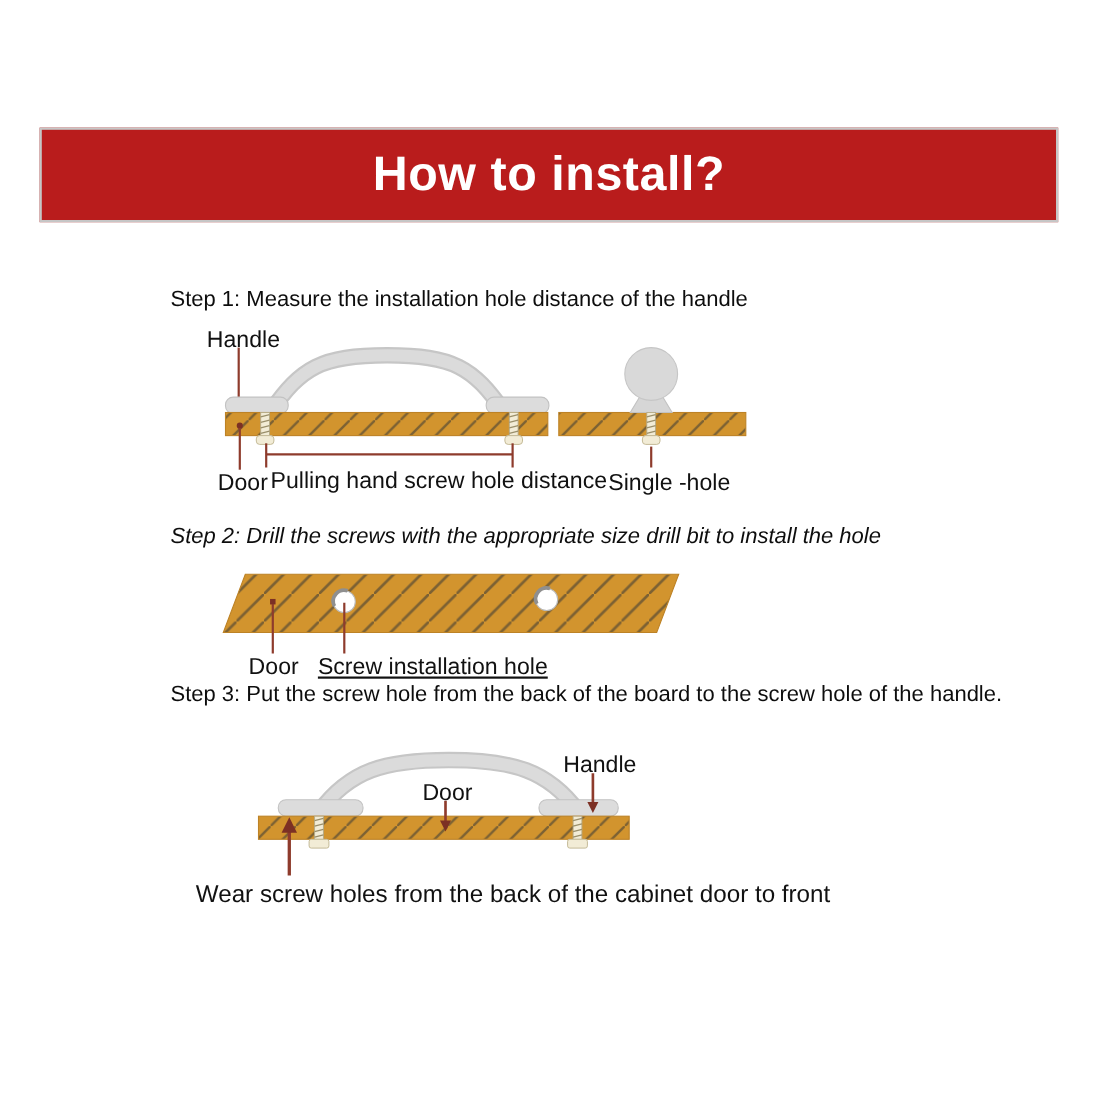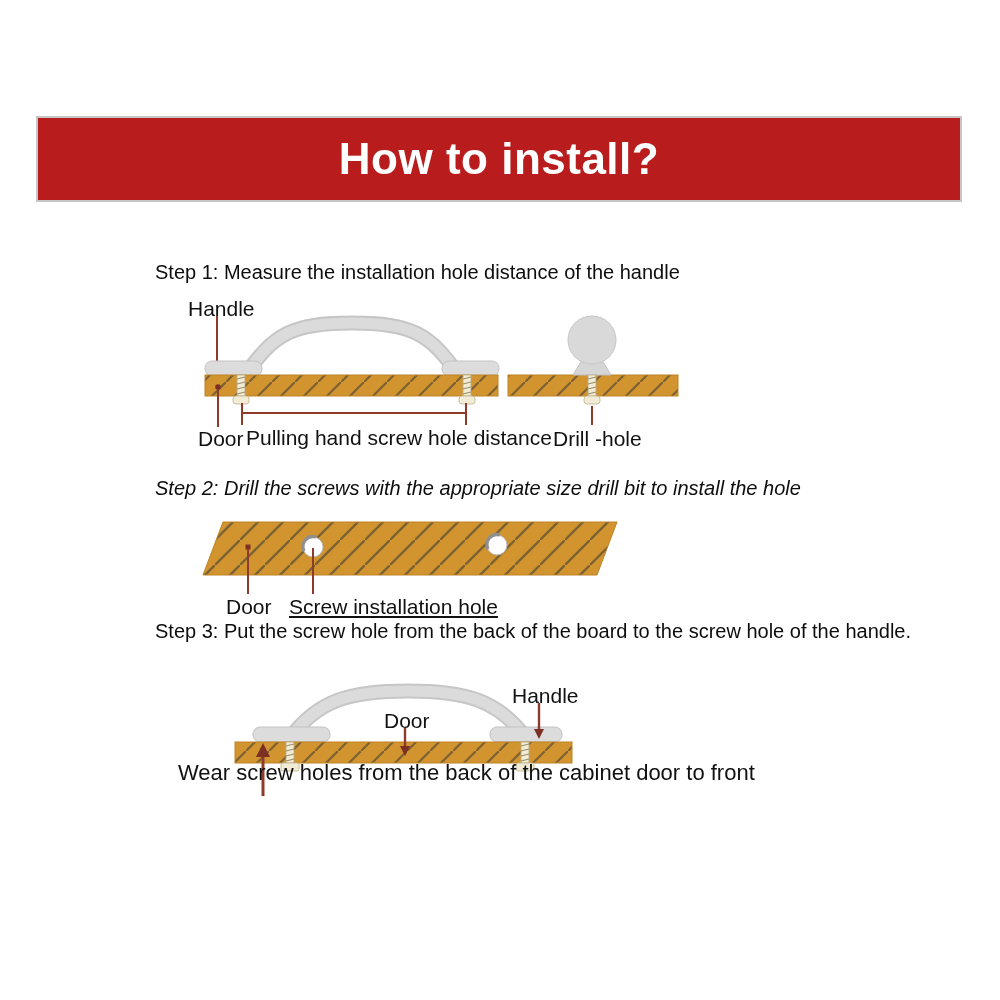--- a/index.html
+++ b/index.html
@@ -85,21 +85,21 @@
     <line x1="286" y1="113" x2="286" y2="135"></line>
     <line x1="62" y1="123" x2="286" y2="123"></line>
   </g>
 
   <line x1="412" y1="116" x2="412" y2="135" stroke="#8e3b2c" stroke-width="2"></line>
 </svg>
 
 <div class="abs diagram-label" style="left:188px;top:297px;">Handle</div>
 <div class="abs diagram-label" style="left:198px;top:427px;">Door</div>
 <div class="abs diagram-label" style="left:246px;top:426px;">Pulling hand screw hole distance</div>
-<div class="abs diagram-label" style="left:553px;top:427px;">Drill -hole</div>
+<div class="abs diagram-label" style="left:553px;top:427px;">Single -hole</div>
 
 <div class="abs step-heading" style="left:138px;top:477px;font-style:italic;">Step 2: Drill the screws with the appropriate size drill bit to install the hole</div>
 
 <svg class="abs" style="left:190px;top:515px;" width="440" height="85" viewBox="0 0 440 85">
   <defs>
     <pattern id="hatch2" width="25" height="25" patternUnits="userSpaceOnUse">
       <rect width="25" height="25" fill="#d2942e"></rect>
       <path d="M-3,28 L28,-3" stroke="#7c6133" stroke-width="2.4" fill="none"></path>
     </pattern>
   </defs>
@@ -163,13 +163,13 @@
   </g>
 
   <g>
     <line x1="63" y1="114" x2="63" y2="73" stroke="#8e3b2c" stroke-width="3"></line>
     <polygon points="56,75 70,75 63,61" fill="#7c3024"></polygon>
   </g>
 </svg>
 
 <div class="abs diagram-label" style="left:512px;top:684px;">Handle</div>
 <div class="abs diagram-label" style="left:384px;top:709px;">Door</div>
-<div class="abs caption" style="left:178px;top:760px;">Wear screw holes from the back of the cabinet door to front</div>
+<div class="abs caption" style="left:178px;top:800px;">Wear screw holes from the back of the cabinet door to front</div>
 
 </body></html>

